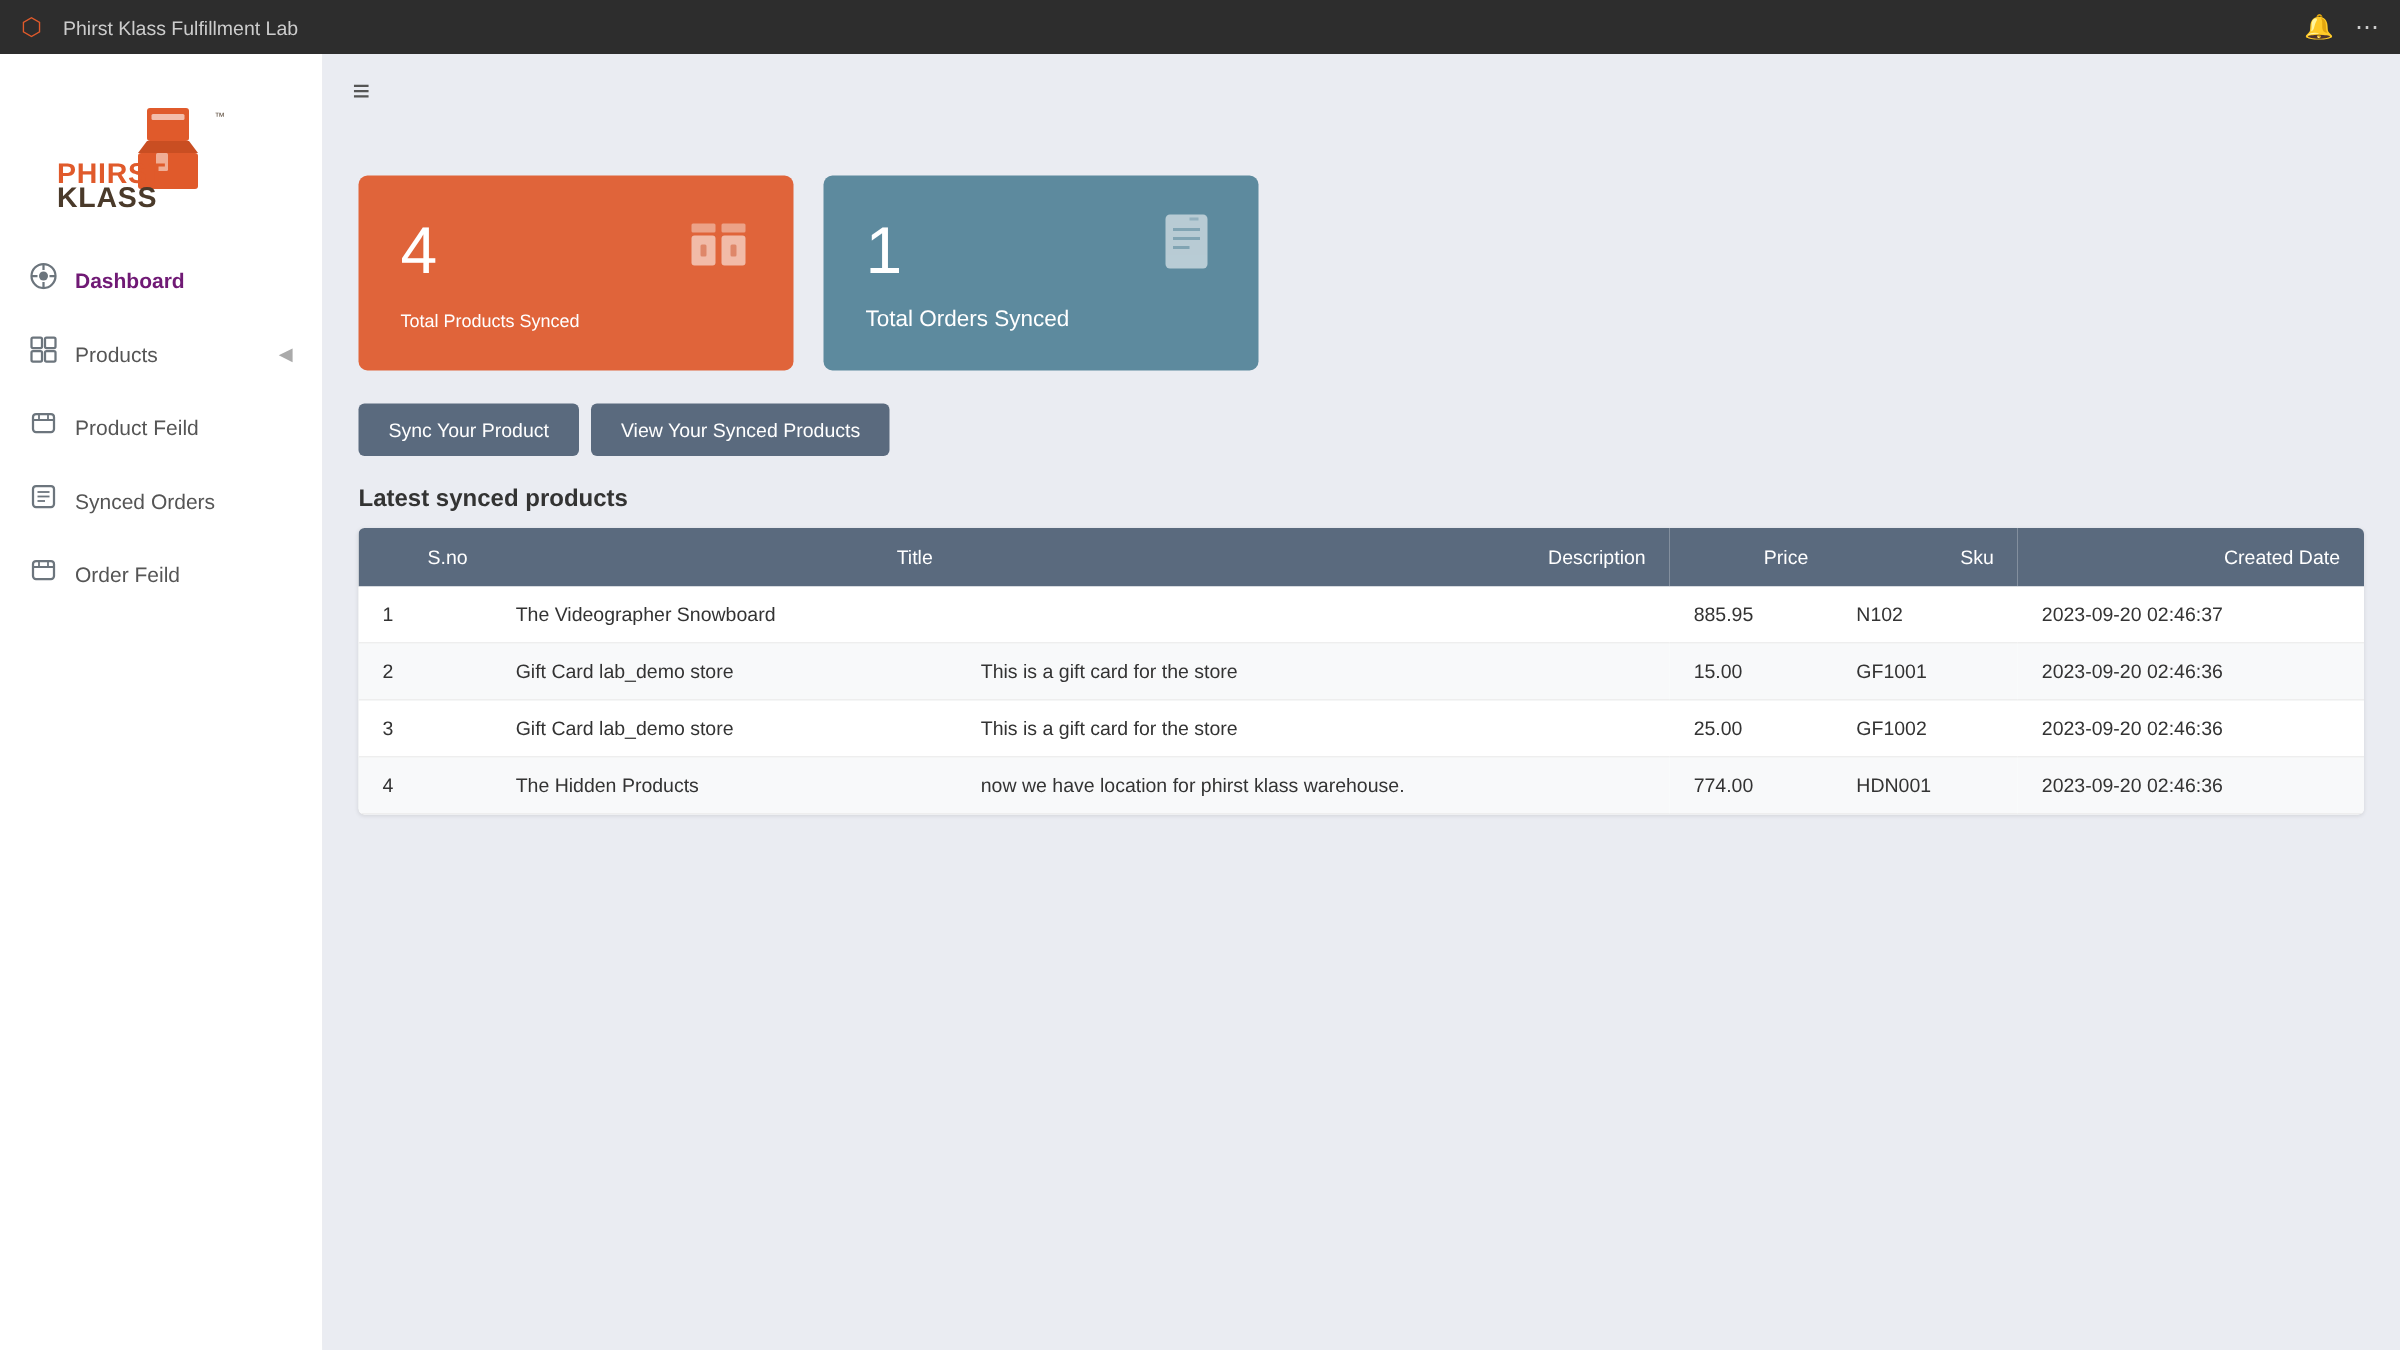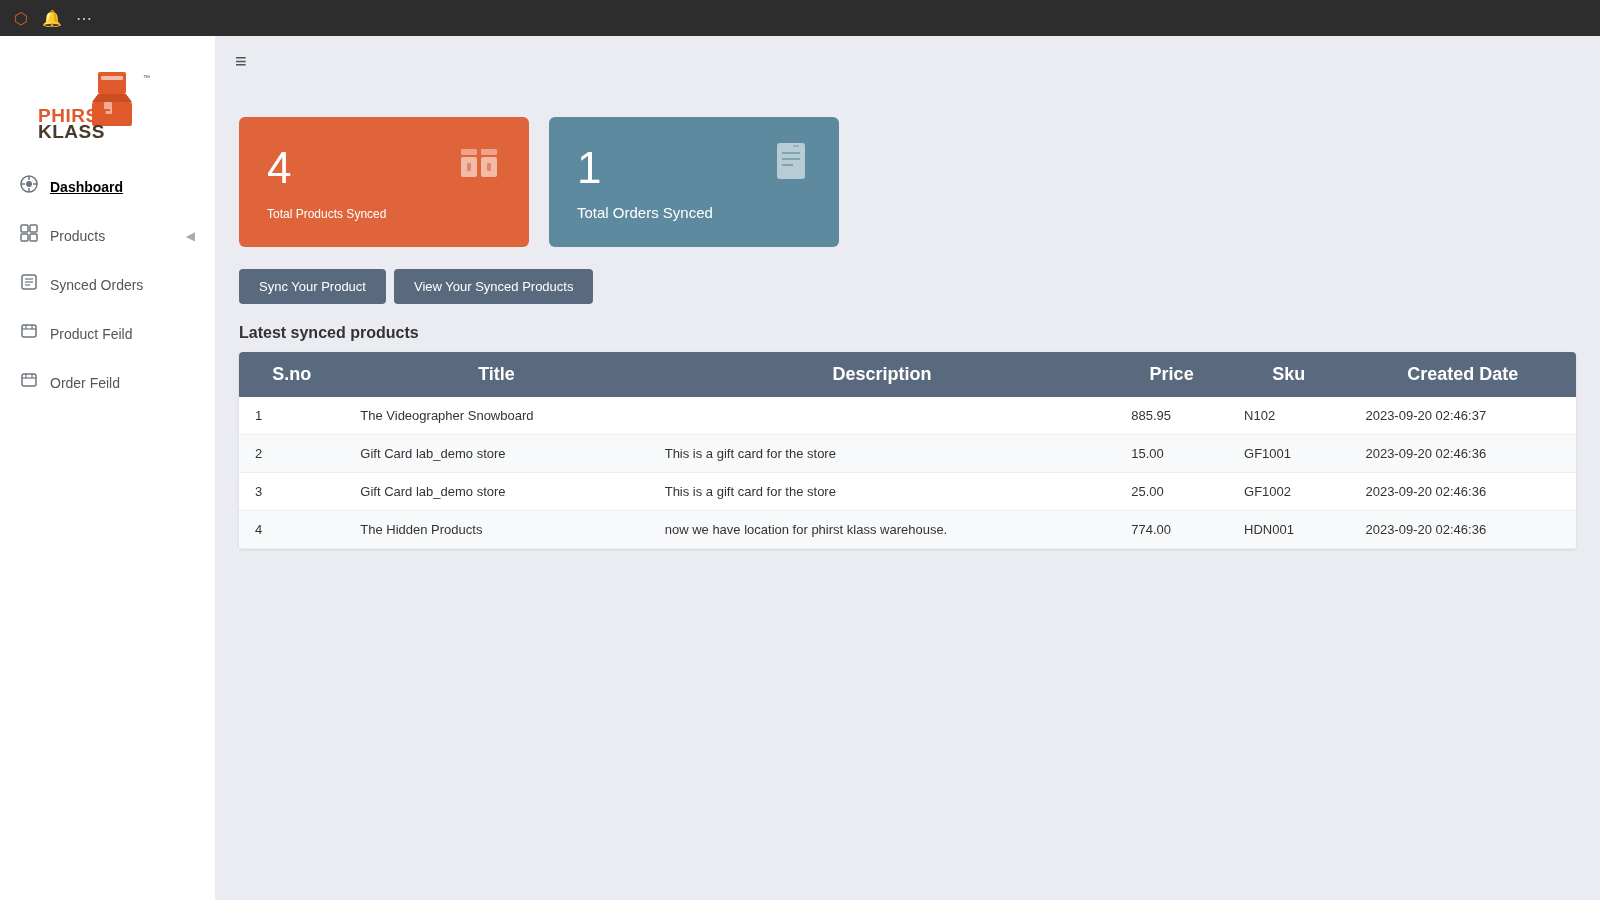--- a/index.html
+++ b/index.html
@@ -47,21 +47,21 @@
     .sidebar-item {
       display: flex;
       align-items: center;
       padding: 13px 20px;
       cursor: pointer;
       color: #555;
       font-size: 14px;
       gap: 12px;
       transition: background 0.15s;
     }
-    .sidebar-item.active { color: #000000; font-weight: 600; text-decoration: underline; }
+    .sidebar-item.active { color: #701a75; font-weight: 600; }
     .sidebar-item .nav-icon { font-size: 17px; color: #6c757d; }
     .sidebar-item .chevron { margin-left: auto; font-size: 12px; color: #aaa; }
 
     
     .content {
       flex: 1;
       overflow-y: auto;
       background: #eaecf2;
       padding: 0;
     }
@@ -135,41 +135,42 @@
       border-radius: 4px;
       overflow: hidden;
       box-shadow: 0 1px 3px rgba(0,0,0,0.1);
     }
     .data-table thead tr {
       background: #5a6a7e;
       color: #fff;
     }
     .data-table th {
       padding: 12px 16px;
-      text-align: center;
-      font-size: 18px;
-      font-weight: 700;
+      text-align: right;
+      font-size: 13px;
+      font-weight: 400;
     }
     .data-table tbody tr:nth-child(even) { background: #f8f9fa; }
     .data-table tbody tr:nth-child(odd) { background: #fff; }
     .data-table td {
       padding: 11px 16px;
       font-size: 13px;
       color: #333;
       border-bottom: 1px solid #eee;
     }
 
     
     .logo-svg { width: 140px; height: 80px; }
   </style>
 </head>
 <body>
 
 <div class="top-bar">
   <span class="app-icon">⬡</span>
+  <span class="title">Phirst Klass Fulfillment Lab</span>
   <div class="icons">
     <span>🔔</span>
     <span>⋯</span>
   </div>
 </div>
 
 <div class="layout">
 
   <div class="sidebar">
     <div class="sidebar-logo">
@@ -212,38 +213,38 @@
               <rect x="1" y="10" width="7" height="7" rx="1" fill="none" stroke="#6c757d" stroke-width="1.5"></rect>
               <rect x="10" y="10" width="7" height="7" rx="1" fill="none" stroke="#6c757d" stroke-width="1.5"></rect>
             </svg>
         </span>
         <span>Products</span>
         <span class="chevron">◀</span>
       </div>
       <div class="sidebar-item">
         <span class="nav-icon">
           <svg width="18" height="18" viewBox="0 0 18 18">
+              <rect x="2" y="3" width="14" height="12" rx="2" fill="none" stroke="#6c757d" stroke-width="1.5"></rect>
+              <line x1="2" y1="7" x2="16" y2="7" stroke="#6c757d" stroke-width="1.2"></line>
+              <line x1="6" y1="3" x2="6" y2="7" stroke="#6c757d" stroke-width="1.2"></line>
+              <line x1="12" y1="3" x2="12" y2="7" stroke="#6c757d" stroke-width="1.2"></line>
+            </svg>
+        </span>
+        <span>Product Feild</span>
+      </div>
+      <div class="sidebar-item">
+        <span class="nav-icon">
+          <svg width="18" height="18" viewBox="0 0 18 18">
               <rect x="2" y="2" width="14" height="14" rx="2" fill="none" stroke="#6c757d" stroke-width="1.5"></rect>
               <line x1="5" y1="6" x2="13" y2="6" stroke="#6c757d" stroke-width="1.2"></line>
               <line x1="5" y1="9" x2="13" y2="9" stroke="#6c757d" stroke-width="1.2"></line>
               <line x1="5" y1="12" x2="10" y2="12" stroke="#6c757d" stroke-width="1.2"></line>
             </svg>
         </span>
         <span>Synced Orders</span>
-      </div>
-      <div class="sidebar-item">
-        <span class="nav-icon">
-          <svg width="18" height="18" viewBox="0 0 18 18">
-              <rect x="2" y="3" width="14" height="12" rx="2" fill="none" stroke="#6c757d" stroke-width="1.5"></rect>
-              <line x1="2" y1="7" x2="16" y2="7" stroke="#6c757d" stroke-width="1.2"></line>
-              <line x1="6" y1="3" x2="6" y2="7" stroke="#6c757d" stroke-width="1.2"></line>
-              <line x1="12" y1="3" x2="12" y2="7" stroke="#6c757d" stroke-width="1.2"></line>
-            </svg>
-        </span>
-        <span>Product Feild</span>
       </div>
       <div class="sidebar-item">
         <span class="nav-icon">
           <svg width="18" height="18" viewBox="0 0 18 18">
               <rect x="2" y="3" width="14" height="12" rx="2" fill="none" stroke="#6c757d" stroke-width="1.5"></rect>
               <line x1="2" y1="7" x2="16" y2="7" stroke="#6c757d" stroke-width="1.2"></line>
               <line x1="6" y1="3" x2="6" y2="7" stroke="#6c757d" stroke-width="1.2"></line>
               <line x1="12" y1="3" x2="12" y2="7" stroke="#6c757d" stroke-width="1.2"></line>
             </svg>
         </span>

